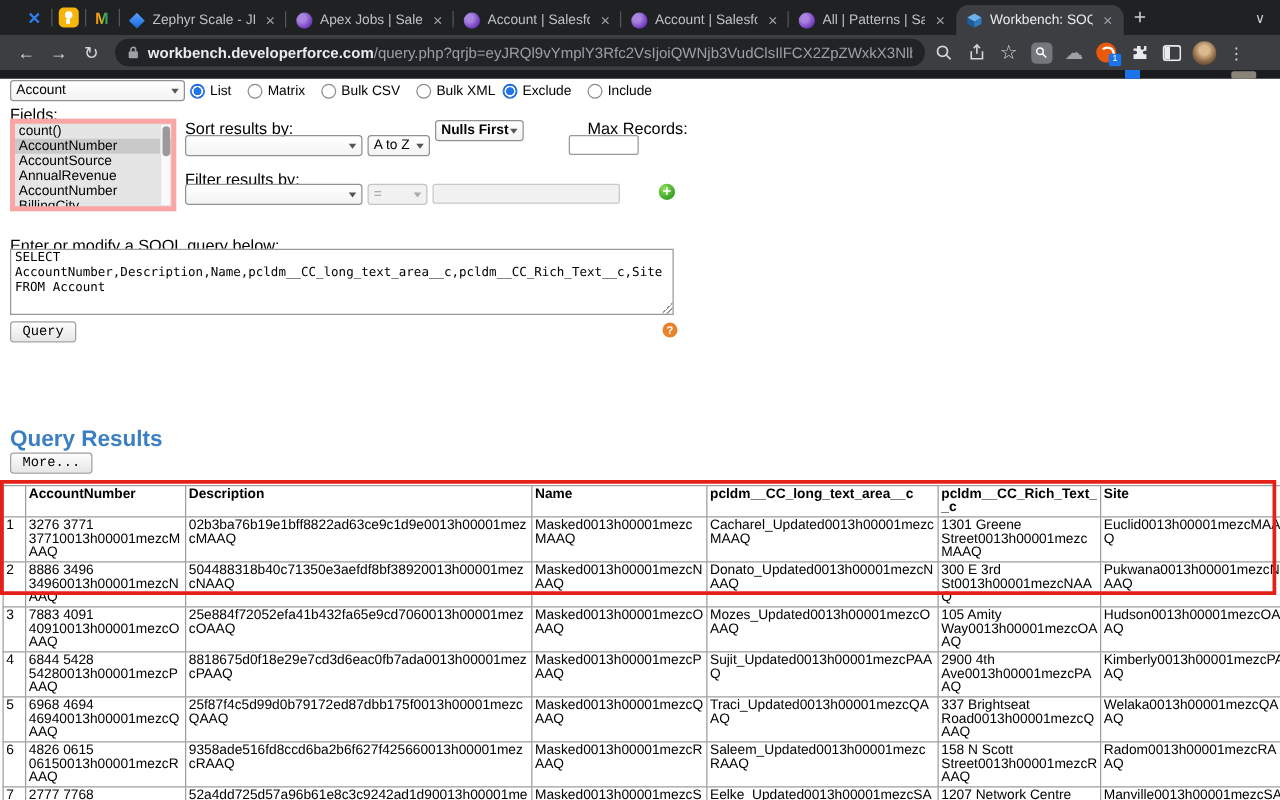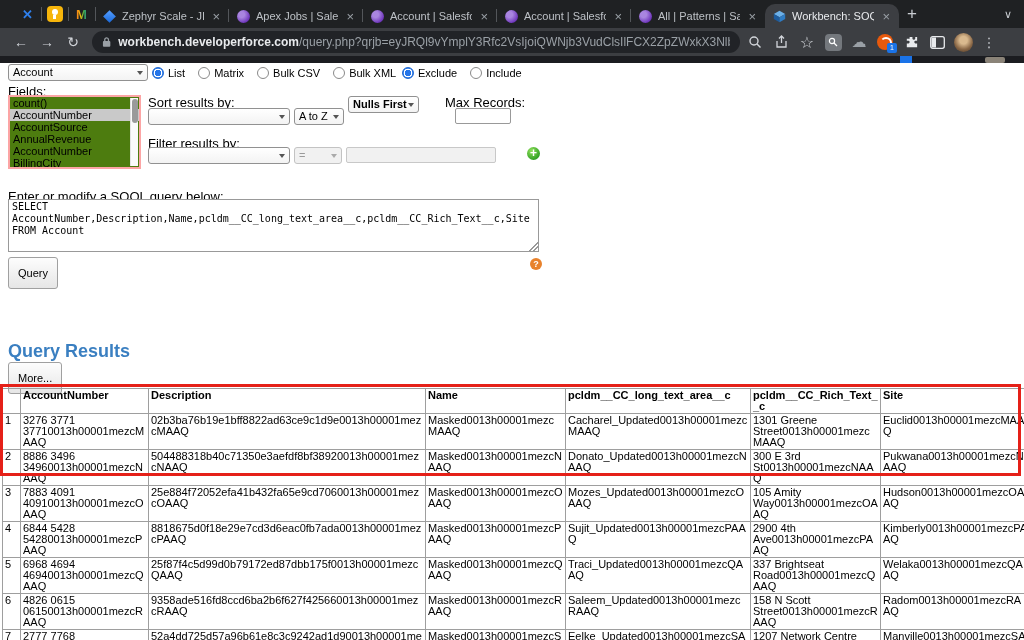--- a/index.html
+++ b/index.html
@@ -85,41 +85,41 @@
          position:absolute; background:#fff; }
   .txt.disabled { background:#f1f1f1; border-color:#c8c8c8; }
 
   .radio-row { position:absolute; display:flex; align-items:center; gap:4px; }
   .radio { width:12px; height:12px; border-radius:50%; border:1px solid #8a8a8a; background:#fff;
            display:inline-block; flex:none; }
   .radio.checked { border:1px solid #2069d2;
         background:radial-gradient(circle, #2575e9 0 3px, #ffffff 3.4px 4.2px, #2575e9 4.6px); }
   .radio-lbl { margin-right:9px; }
 
-  .listbox { border:2px solid #fca5a5; background:#4d7c0f; overflow:hidden; }
+  .listbox { border:4px solid #fca5a5; background:#e5e5e5; overflow:hidden; }
   .lb-item { font-size:11px; line-height:12px; padding:0 3px; white-space:nowrap; }
   .lb-item.selected { background:#c9c9c9; }
   .lb-scroll { position:absolute; right:1px; top:1px; bottom:1px; width:8px; background:#fafafa; border-left:1px solid #e4e4e4; }
   .lb-thumb { position:absolute; left:1px; top:1px; width:6px; height:24px; border-radius:3px; background:#9a9a9a; }
 
   .plus-btn { width:13px; height:13px; border-radius:50%;
               background:radial-gradient(circle at 35% 30%, #8fe05a, #2e9e22 75%);
               color:#fff; font-size:12px; line-height:12px; font-weight:bold; text-align:center; }
   .help-btn { width:12px; height:12px; border-radius:50%; background:#e8822c; color:#fff;
               font-size:9px; line-height:12px; font-weight:bold; text-align:center; }
 
   textarea.soql { position:absolute; border:1px solid #999; background:#fff; resize:none;
         font-family:"DejaVu Sans Mono","Liberation Mono",monospace; font-size:10px; line-height:12px;
         padding:1px 3px; color:#000; }
   .resize-grip { position:absolute; width:9px; height:9px;
         background:linear-gradient(135deg, transparent 0 50%, #999 50% 57%, transparent 57% 71%, #999 71% 78%, transparent 78%); }
 
   .btn { position:absolute; border:1px solid #a0a0a0; border-radius:3px;
-         background:linear-gradient(#fdfdfd,#e6e6e6); font-size:11px; height:32px; padding:0 9px;
-         font-family:Liberation Sans, sans-serif; }
+         background:linear-gradient(#fdfdfd,#e6e6e6); font-size:11px; height:17px; padding:0 9px;
+         font-family:Liberation Mono, monospace; }
 
   .h-results { position:absolute; font-size:18px; font-weight:bold; color:#3a7fc1;margin-top:27px; }
 
   table.results { position:absolute; border-collapse:collapse; table-layout:fixed; font-size:11px; }
   table.results th, table.results td { border:1px solid #9e9e9e; padding:1px 2px; vertical-align:top;
          line-height:11px; overflow:hidden; word-wrap:break-word; text-align:left; }
   table.results th { font-weight:bold; height:13px; }
   table.results td { height:23px; }
 
   .red-box { position:absolute; border:3px solid #e52018; pointer-events:none; }
@@ -273,21 +273,21 @@
         <div class="lb-item">AnnualRevenue</div>
         <div class="lb-item">AccountNumber</div>
         <div class="lb-item">BillingCity</div>
       </div>
 
     <div class="abs lbl" style="left:148px; top:39px;">Sort results by:</div>
     <div class="sel" style="left:148px; top:52px; width:142px;"></div>
     <div class="sel" style="left:294px; top:52px; width:50px;">A to Z</div>
     <div class="sel" style="left:348px; top:40px; width:71px;font-weight:bold;">Nulls First</div>
 
-    <div class="abs lbl" style="left:445px; top:39px;">Max Records:</div>
+    <div class="abs lbl" style="left:470px; top:39px;">Max Records:</div>
     <input class="txt" style="left: 455px; top: 52px; width: 56px;" value="">
 
     <div class="abs lbl" style="left:148px; top:80px;">Filter results by:</div>
     <div class="sel" style="left:148px; top:91px; width:142px;"></div>
     <div class="sel disabled" style="left:294px; top:91px; width:48px;">=</div>
     <input class="txt disabled" style="left: 346px; top: 91px; width: 150px;" disabled="">
     <div class="abs plus-btn" style="left:527px; top:91px;">+</div>
 
     <div class="abs lbl" style="left:8px; top:133px;">Enter or modify a SOQL query below:</div>
     <textarea class="soql" style="left: 8px; top: 143px; width: 531px; height: 53px;">SELECT AccountNumber,Description,Name,pcldm__CC_long_text_area__c,pcldm__CC_Rich_Text__c,Site FROM Account</textarea>

